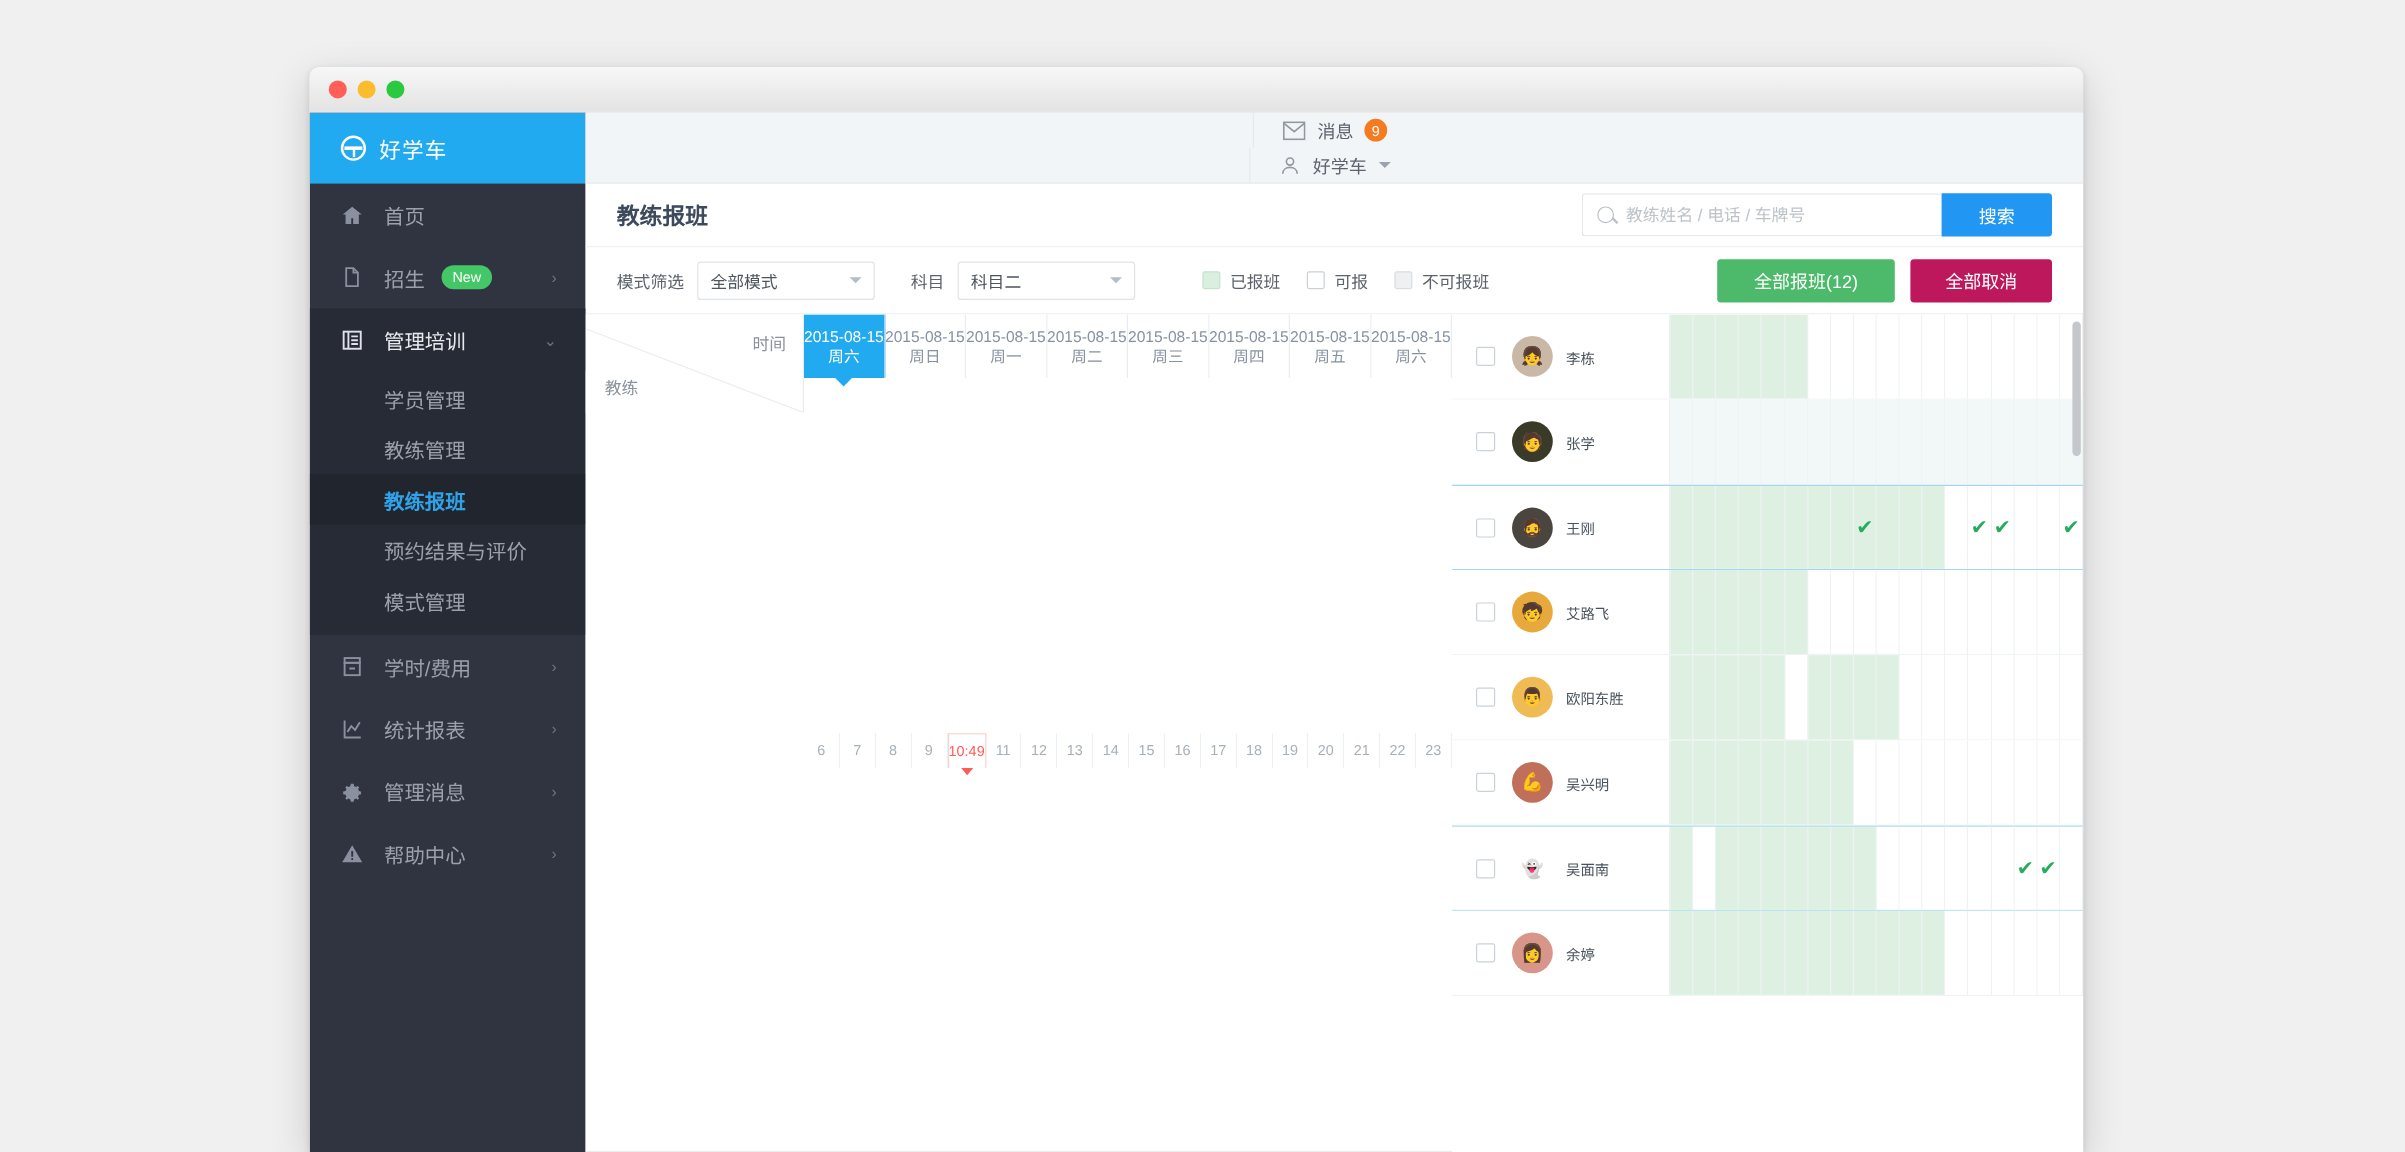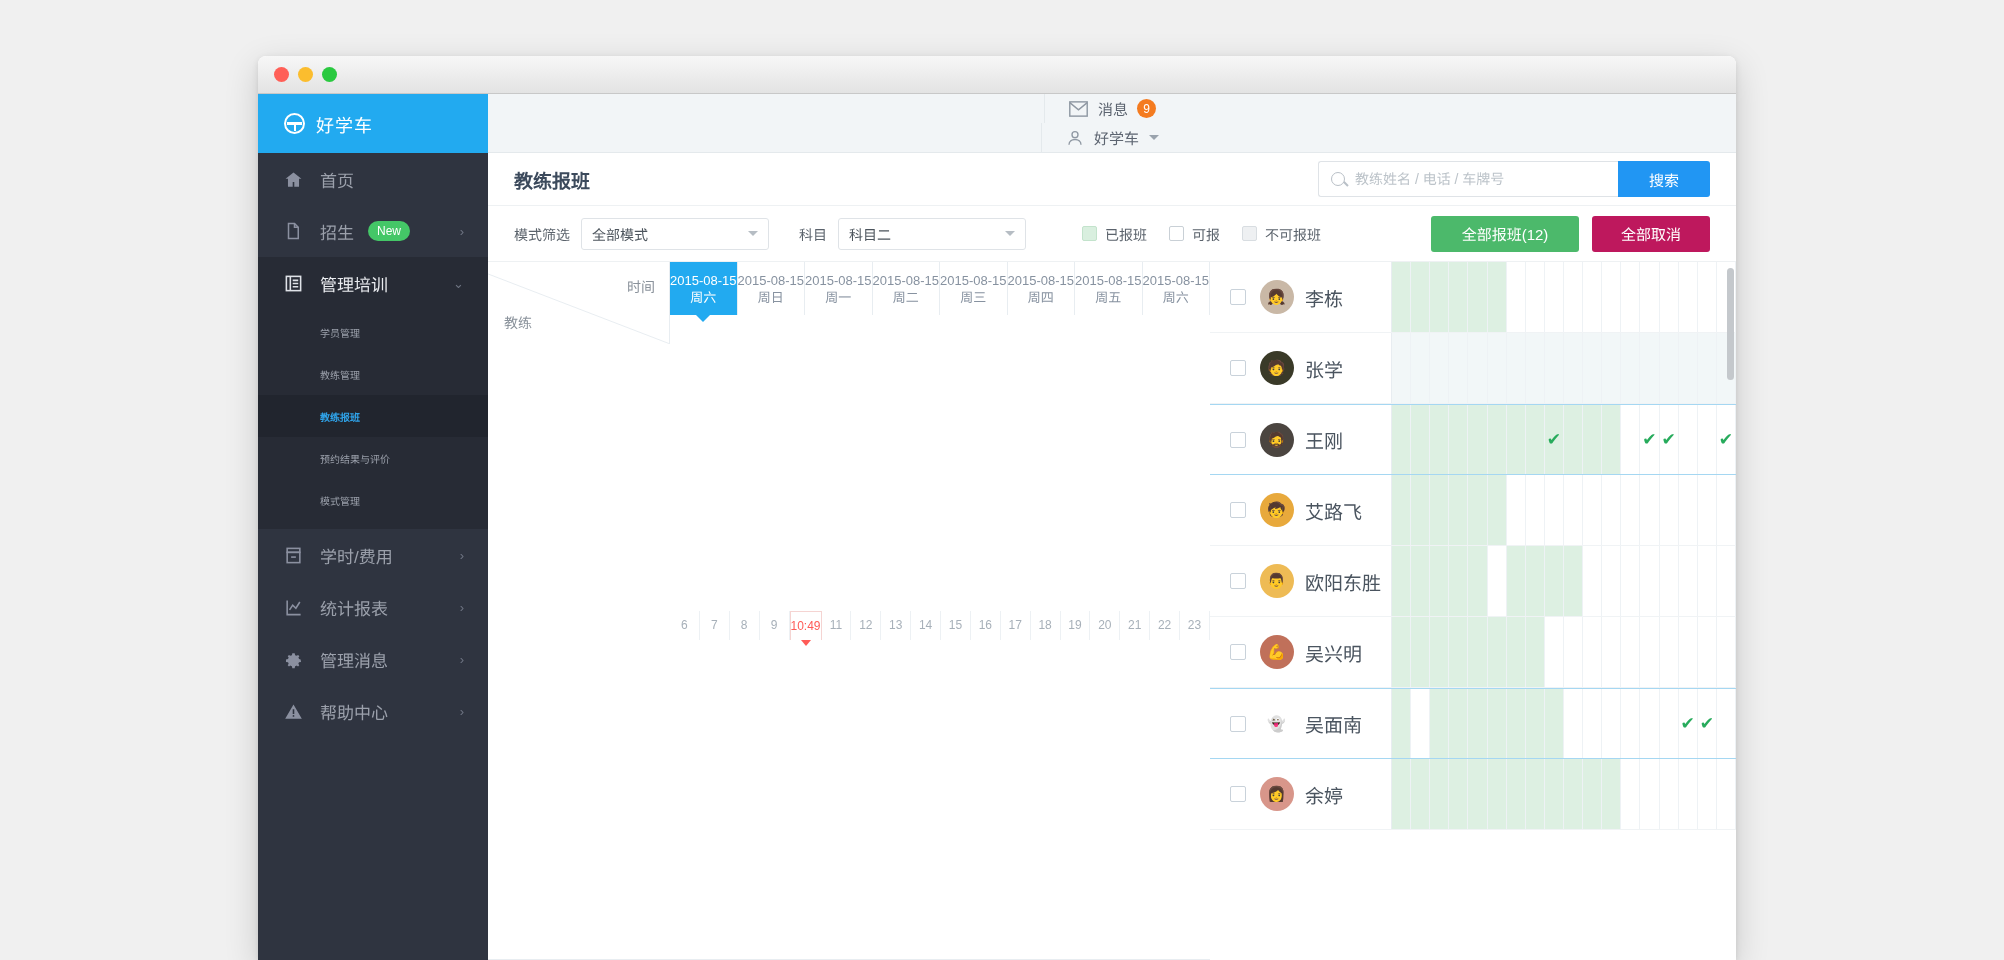--- a/index.html
+++ b/index.html
@@ -90,21 +90,21 @@
   }
   .badge-new {
     background: #44c767; color: #fff;
     font-size: 12px; padding: 2px 9px; border-radius: 10px;
     margin-left: 14px; line-height: 16px;
   }
   .submenu { background: #272b35; padding: 2px 0 8px 0; }
   .sub-item {
     height: 42px; display: flex; align-items: center;
     padding-left: 62px;
-    color: #9ba0ab; font-size: 10px; cursor: pointer;
+    color: #9ba0ab; font-size: 17px; cursor: pointer;
   }
   .sub-item.active { background: #21252e; color: #2fa2e8; font-weight: bold; }
 
   
   .main { flex: 1; display: flex; flex-direction: column; background: #fff; min-width: 0; }
   .topbar {
     height: 59px; background: #f2f5f7;
     border-bottom: 1px solid #e4e9ec;
     display: flex; align-items: center; justify-content: flex-end; flex-direction: column;
   }
@@ -159,21 +159,21 @@
     border: none; border-radius: 0 3px 3px 0; font-size: 15px; cursor: pointer;
     font-family: "Liberation Sans", sans-serif;
   }
 
   .filter-bar {
     height: 56px; display: flex; align-items: center; padding: 0 26px;
     border-bottom: 1px solid #eef1f3; gap: 0;
   }
   .flabel { font-size: 14px; color: #5b636c; margin-right: 11px; }
   .fselect {
-    width: 188px; height: 32px; border: 1px solid #dfe3e7; border-radius: 3px;
+    width: 148px; height: 32px; border: 1px solid #dfe3e7; border-radius: 3px;
     display: flex; align-items: center; padding: 0 10px;
     font-size: 14px; color: #4d555d; background: #fff; cursor: pointer;
     position: relative; margin-right: 30px; text-align: center;
   }
   .fselect .caret {
     position: absolute; right: 10px;
     width: 0; height: 0;
     border-left: 5px solid transparent; border-right: 5px solid transparent;
     border-top: 5px solid #b6bdc4;
   }
@@ -254,21 +254,21 @@
   .chk {
     width: 16px; height: 16px; border: 1px solid #c9d2da; border-radius: 2px;
     background: #fff; margin-right: 14px; flex: 0 0 16px; cursor: pointer;
   }
   .avatar {
     width: 34px; height: 34px; border-radius: 50%; margin-right: 11px;
     flex: 0 0 34px; overflow: hidden; position: relative;
     display:flex; align-items:center; justify-content:center;
     font-size: 15px; color: #fff;
   }
-  .cname { font-size: 19px; color: #4a545f; }
+  .cname { font-size: 12px; color: #4a545f; }
   .cells { display: flex; flex: 1; }
   .cell {
     flex: 1; border-right: 1px solid #eef2f5; background: #fff;
     display: flex; align-items: center; justify-content: center;
     cursor: pointer;
   }
   .cell.on { background: #ddf0e2; }
   .tick { color: #27ab5c; font-size: 17px; font-weight: bold; line-height: 1; }
 
   .vscroll {

